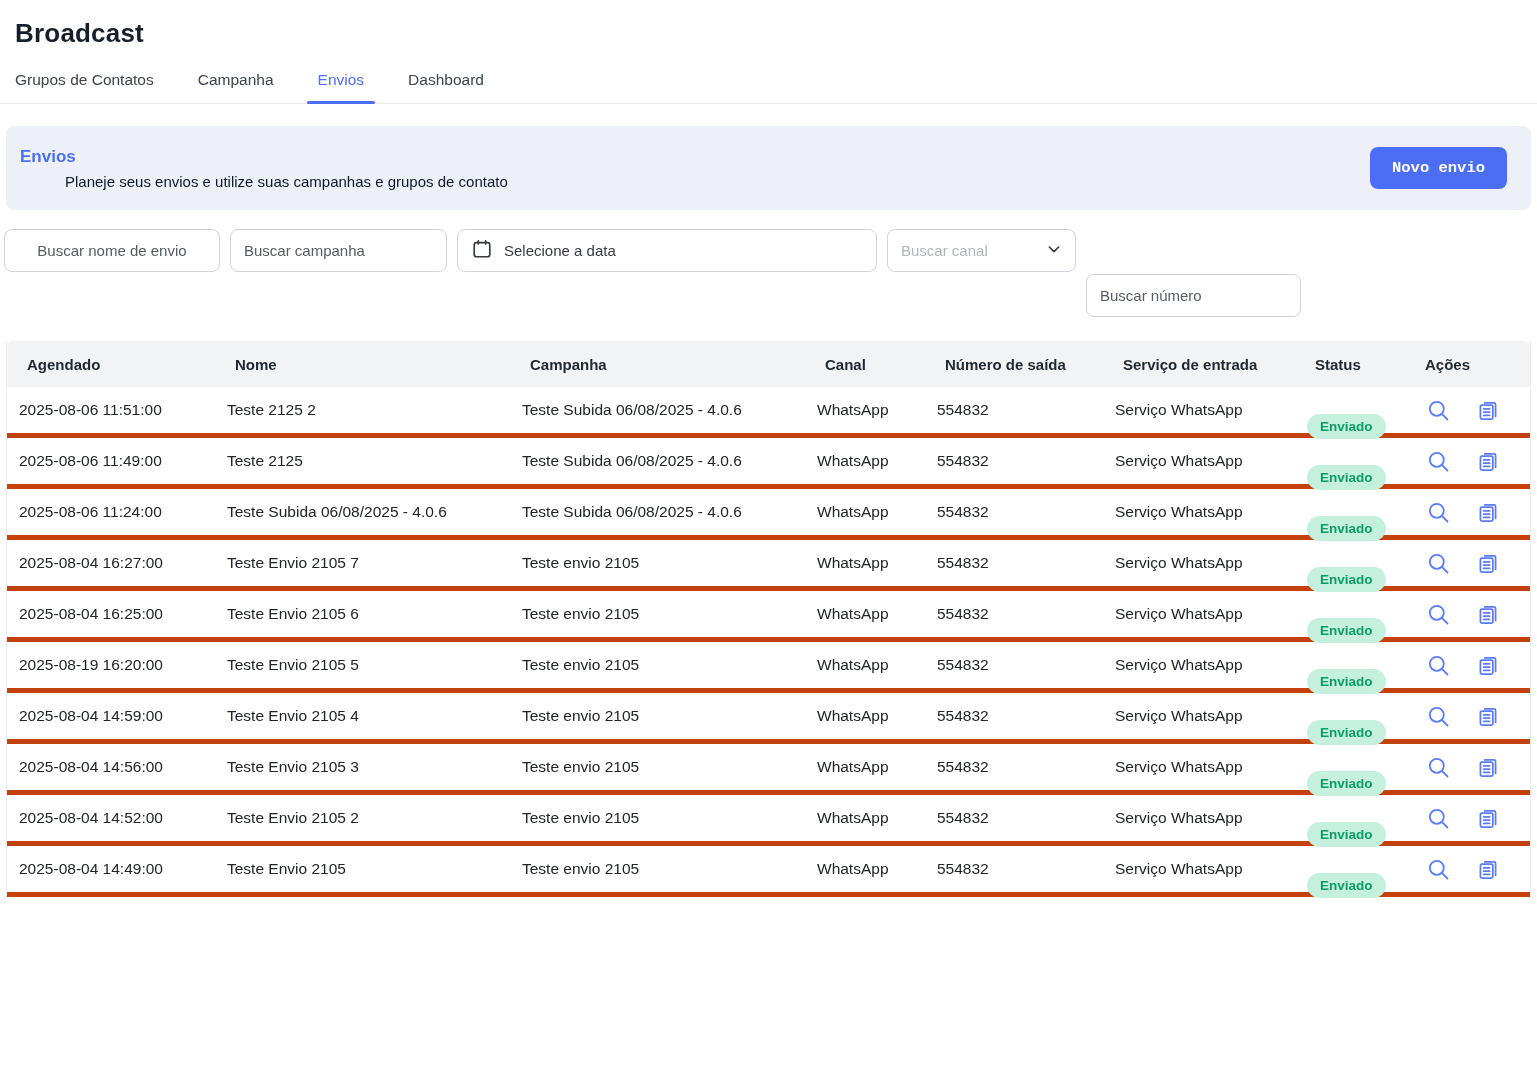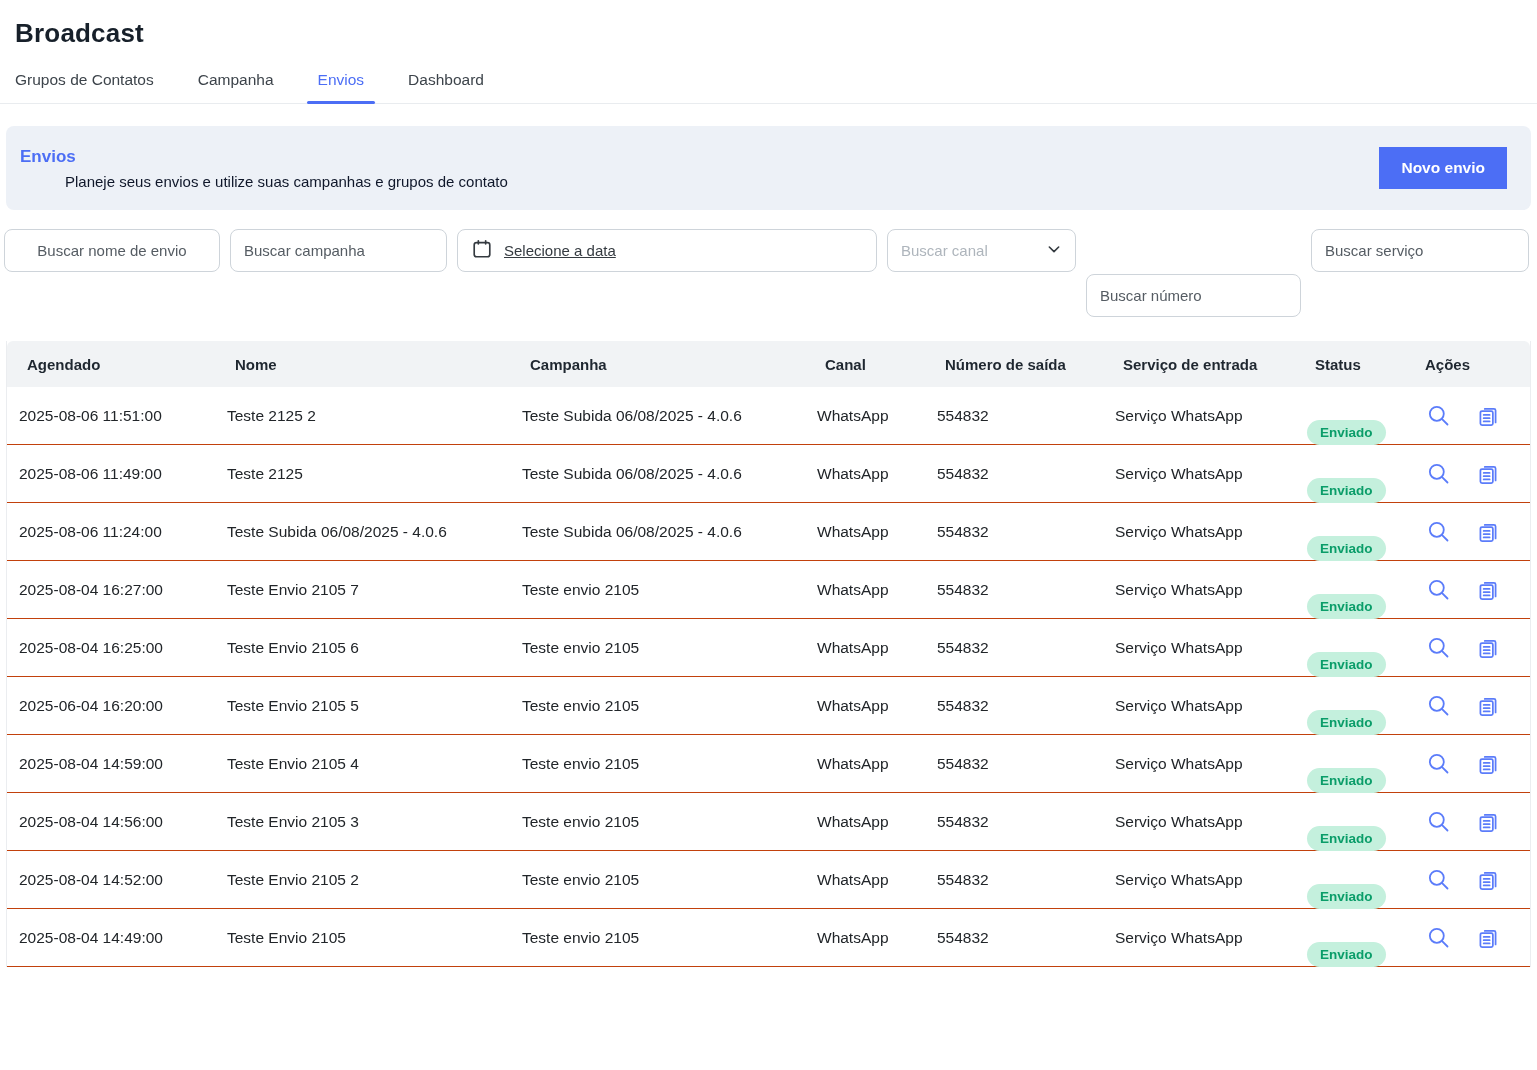--- a/index.html
+++ b/index.html
@@ -32,37 +32,37 @@
 
   
   .band {
     margin: 22px 6px 0 6px; background: #edf1f7; border-radius: 8px;
     height: 84px; display: flex; align-items: center; justify-content: space-between;
     padding: 0 24px 0 14px;
   }
   .band-title { font-size: 17px; font-weight: 700; color: #4c6ef5; margin-bottom: 6px; }
   .band-sub { font-size: 15px; color: #0f172a; margin-left: 45px; }
   .primary-btn {
-    background: #4c6ef5; color: #ffffff; border: none; border-radius: 0;
+    background: #4c6ef5; color: #ffffff; border: none; border-radius: 8px;
     height: 42px; padding: 0 22px; font-size: 15.5px; font-weight: 700;
-    font-family: Liberation Sans, sans-serif; cursor: pointer;
+    font-family: Liberation Mono, monospace; cursor: pointer;
   }
 
   
   .filters { display: flex; margin: 19px 6px 0 4px; gap: 10px; }
   .filters input, .select-box, .date-box {
     height: 43px; border: 1px solid #ced4da; border-radius: 8px;
     font-size: 15px; font-family: "Liberation Sans", sans-serif;
     padding: 0 13px; color: #343a40; background: #fff;
   }
   .filters input::placeholder { color: #555c63; opacity: 1; }
   .f-name { width: 216px; text-align: center; }
   .f-campaign { width: 217px; }
   .date-box { width: 420px; display: flex; align-items: center; gap: 11px; cursor: pointer; }
-  .date-box .date-label { color: #343a40; font-size: 15px; text-decoration: underline; }
+  .date-box .date-label { color: #343a40; font-size: 15px; }
   .select-box { width: 189px; display: flex; align-items: center; justify-content: space-between; cursor: pointer; }
   .select-box .sel-placeholder { color: #aeb5bc; font-size: 15px; }
   .f-number { width: 215px; margin-top: 45px; }
   .f-service { width: 218px; }
 
   
   .table {
     margin: 24px 6px 0 6px; border-left: 1px solid #ebedf0; border-right: 1px solid #ebedf0;
   }
   .tgrid {
@@ -70,21 +70,21 @@
     grid-template-columns: 212px 295px 295px 120px 178px 192px 110px 1fr;
     align-items: center;
   }
   .thead {
     background: #f1f3f5; height: 46px; border-radius: 6px 6px 0 0; padding-left: 8px;
   }
   .th {
     font-size: 15px; font-weight: 700; color: #1f2730; padding-left: 8px; white-space: nowrap;
   }
   .th:first-child { padding-left: 12px; }
-  .trow { height: 58px; border-bottom: 1px solid #c2410c; background: #fff; }
+  .trow { height: 51px; border-bottom: 5px solid #c2410c; background: #fff; }
   .td { font-size: 15.5px; color: #212529; padding-left: 8px; white-space: nowrap; overflow: hidden; }
   .td:first-child { padding-left: 12px; }
 
   .badge {
     display: inline-block; background: #c4f0dd; color: #0a9d69;
     font-size: 13.5px; font-weight: 700; padding: 5px 13px; border-radius: 999px; margin-top: 33px;
   }
 
   .actions { display: flex; align-items: center; gap: 23px; padding-left: 16px; }
   .icon-btn { background: none; border: none; cursor: pointer; padding: 0; line-height: 0; }
@@ -132,21 +132,20 @@
     </div>
     <div class="select-box">
       <span class="sel-placeholder">Buscar canal</span>
       <span>
         <svg width="16" height="16" viewBox="0 0 24 24" fill="none" stroke="#343a40" stroke-width="2.4" stroke-linecap="round" stroke-linejoin="round">
           <polyline points="5 9 12 16 19 9"></polyline>
         </svg>
       </span>
     </div>
     <input class="f-number" type="text" placeholder="Buscar número" style="">
-    <input class="f-service" type="text" placeholder="Buscar serviço" style="">
   </div>
 
   <div class="table">
     <div class="tgrid thead" id="thead">
         <div class="th">Agendado</div>
         <div class="th">Nome</div>
         <div class="th">Campanha</div>
         <div class="th">Canal</div>
         <div class="th">Número de saída</div>
         <div class="th">Serviço de entrada</div>
@@ -313,21 +312,21 @@
             <line x1="8" y1="11" x2="13.5" y2="11"></line>
             <line x1="8" y1="14" x2="13.5" y2="14"></line>
             <line x1="8" y1="17" x2="13.5" y2="17"></line>
           </svg>
         </span>
       </button>
     </div>
   </div>
 
   <div class="tgrid trow">
-    <div class="td">2025-06-04 16:20:00</div>
+    <div class="td">2025-08-19 16:20:00</div>
     <div class="td">Teste Envio 2105 5</div>
     <div class="td">Teste envio 2105</div>
     <div class="td">WhatsApp</div>
     <div class="td">554832</div>
     <div class="td">Serviço WhatsApp</div>
     <div class="td">
       <span class="badge">Enviado</span>
     </div>
     <div class="td actions">
       <button class="icon-btn" title="">

